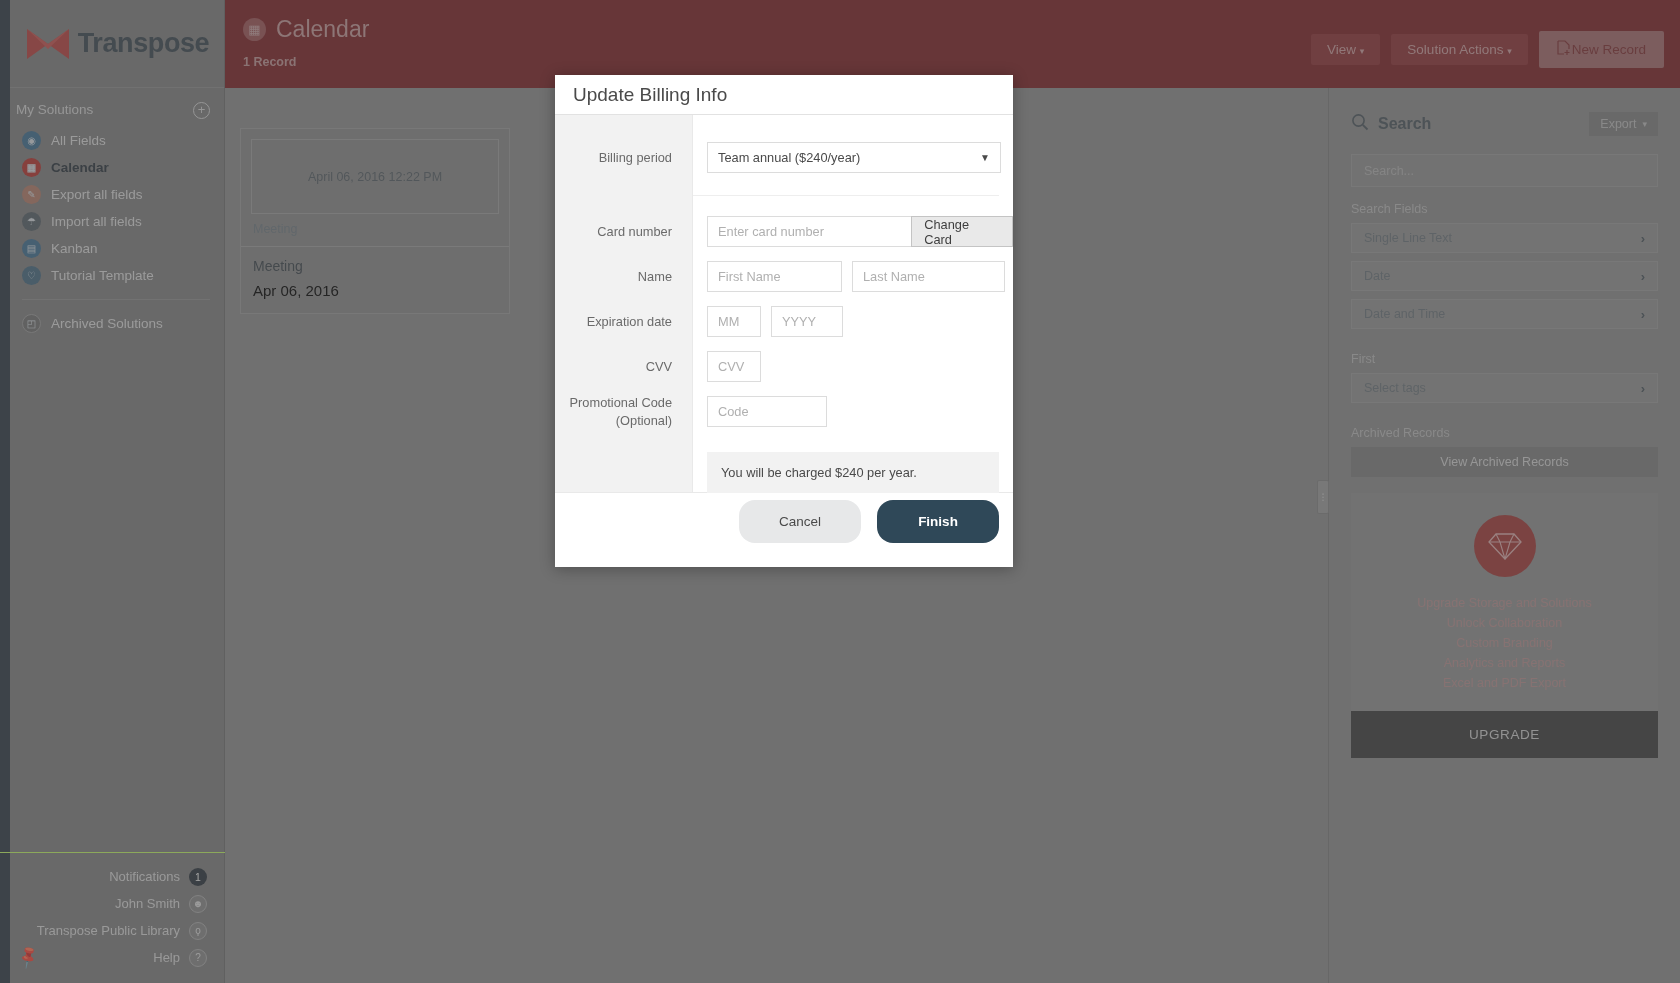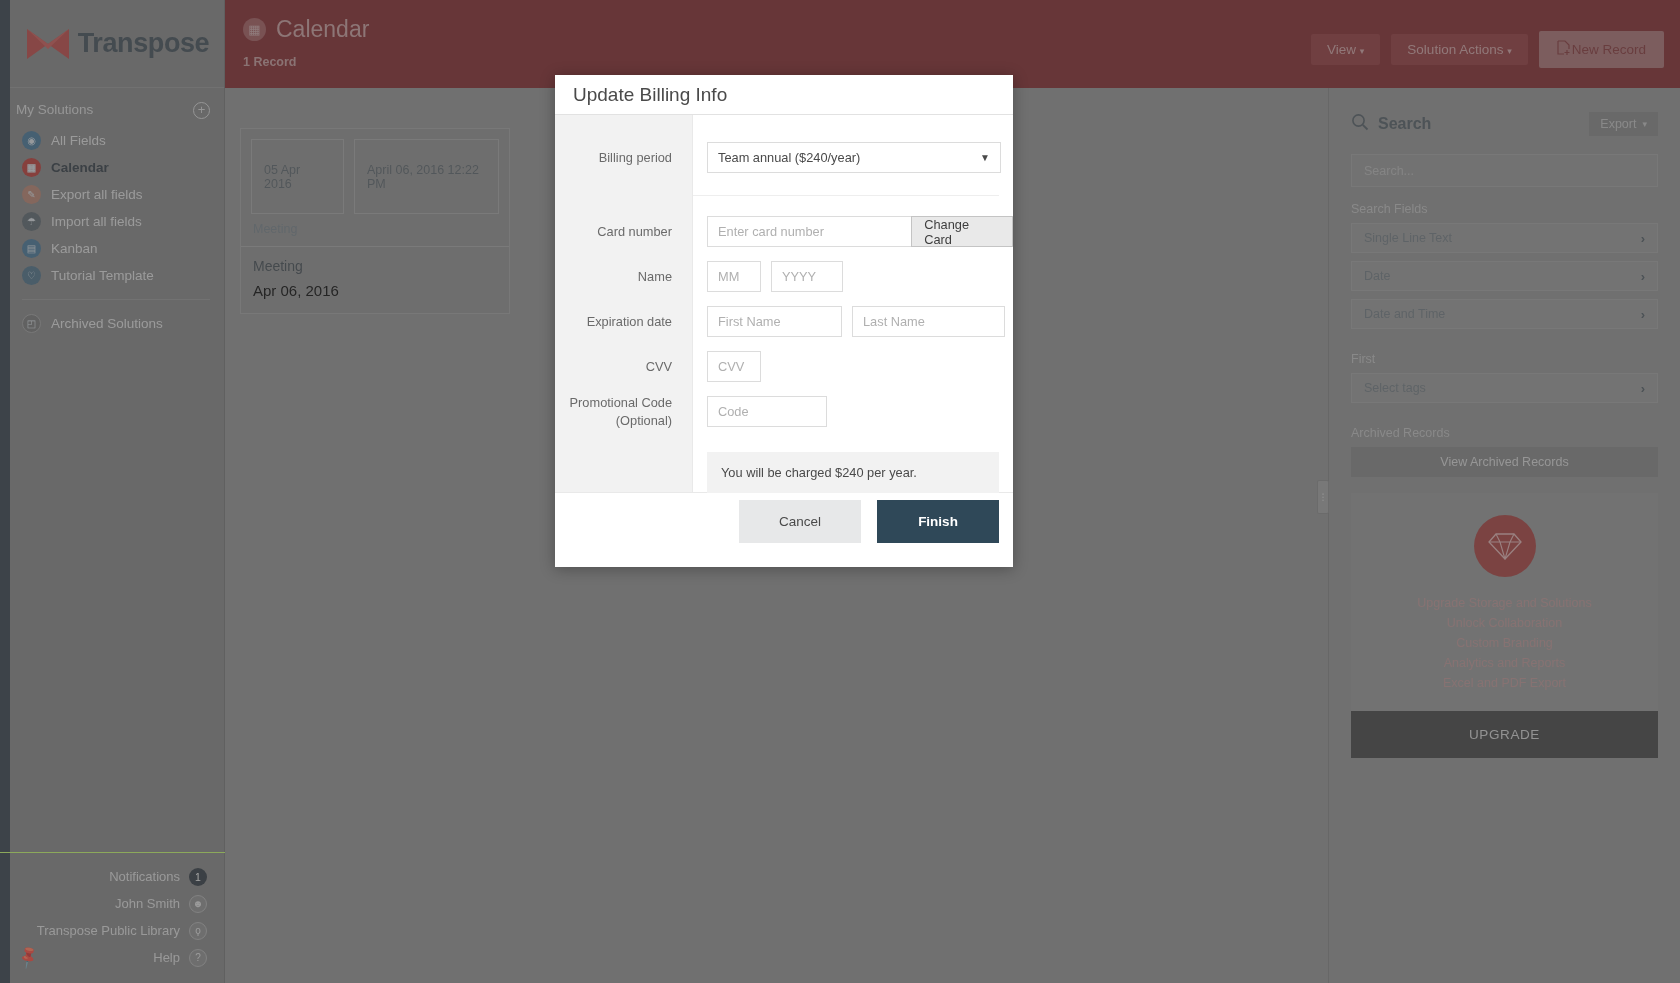--- a/index.html
+++ b/index.html
@@ -236,21 +236,21 @@
     margin:18px 14px 0 14px; height:41px; background:#f2f2f2;
     display:flex; align-items:center; padding:0 14px;
     font-size:12.8px; color:#4a4a4a;
   }
   #modal-footer {
     height:58px; border-top:1px solid #e9e9e9;
     display:flex; align-items:center; justify-content:flex-end;
     gap:16px; padding-right:14px;
   }
   .m-btn {
-    height:43px; border-radius:0; border:none; font-family:inherit;
+    height:43px; border-radius:16px; border:none; font-family:inherit;
     font-size:13.5px; display:flex;align-items:center;justify-content:center;
   }
   #cancel-btn { width:122px; background:#e7e8e9; color:#4a4a4a; }
   #finish-btn { width:122px; background:#2f4858; color:#ffffff; font-weight:bold; }
 </style>
 </head>
 <body>
 
 <div id="app-shell">
 
@@ -348,21 +348,20 @@
             </svg>
         </span>
         <span>New Record</span>
       </button>
     </div>
   </div>
 
   <div id="main-canvas">
     <div id="record-card">
       <div id="card-fields">
-        <div class="card-field" id="card-field-date">05 Apr 2016</div>
         <div class="card-field" id="card-field-datetime">April 06, 2016 12:22 PM</div>
       </div>
       <div id="card-subtitle">Meeting</div>
       <div id="card-foot">
         <div id="card-foot-title">Meeting</div>
         <div id="card-foot-date">Apr 06, 2016</div>
       </div>
     </div>
   </div>
 
@@ -464,34 +463,34 @@
       <div class="fld-row" style="height:45px">
         <div style="display:flex">
           <div class="inp" id="card-number-inp">
             <span>Enter card number</span>
           </div>
           <div id="change-card-btn">Change Card</div>
         </div>
       </div>
 
       <div class="fld-row" style="height:45px">
+        <div class="inp" id="first-name-inp">
+          <span>First Name</span>
+        </div>
+        <div class="inp" id="last-name-inp">
+          <span>Last Name</span>
+        </div>
+      </div>
+
+      <div class="fld-row" style="height:45px">
         <div class="inp" id="mm-inp">
           <span>MM</span>
         </div>
         <div class="inp" id="yyyy-inp">
           <span>YYYY</span>
-        </div>
-      </div>
-
-      <div class="fld-row" style="height:45px">
-        <div class="inp" id="first-name-inp">
-          <span>First Name</span>
-        </div>
-        <div class="inp" id="last-name-inp">
-          <span>Last Name</span>
         </div>
       </div>
 
       <div class="fld-row" style="height:45px">
         <div class="inp" id="cvv-inp">
           <span>CVV</span>
         </div>
       </div>
 
       <div class="fld-row" style="height:45px">

